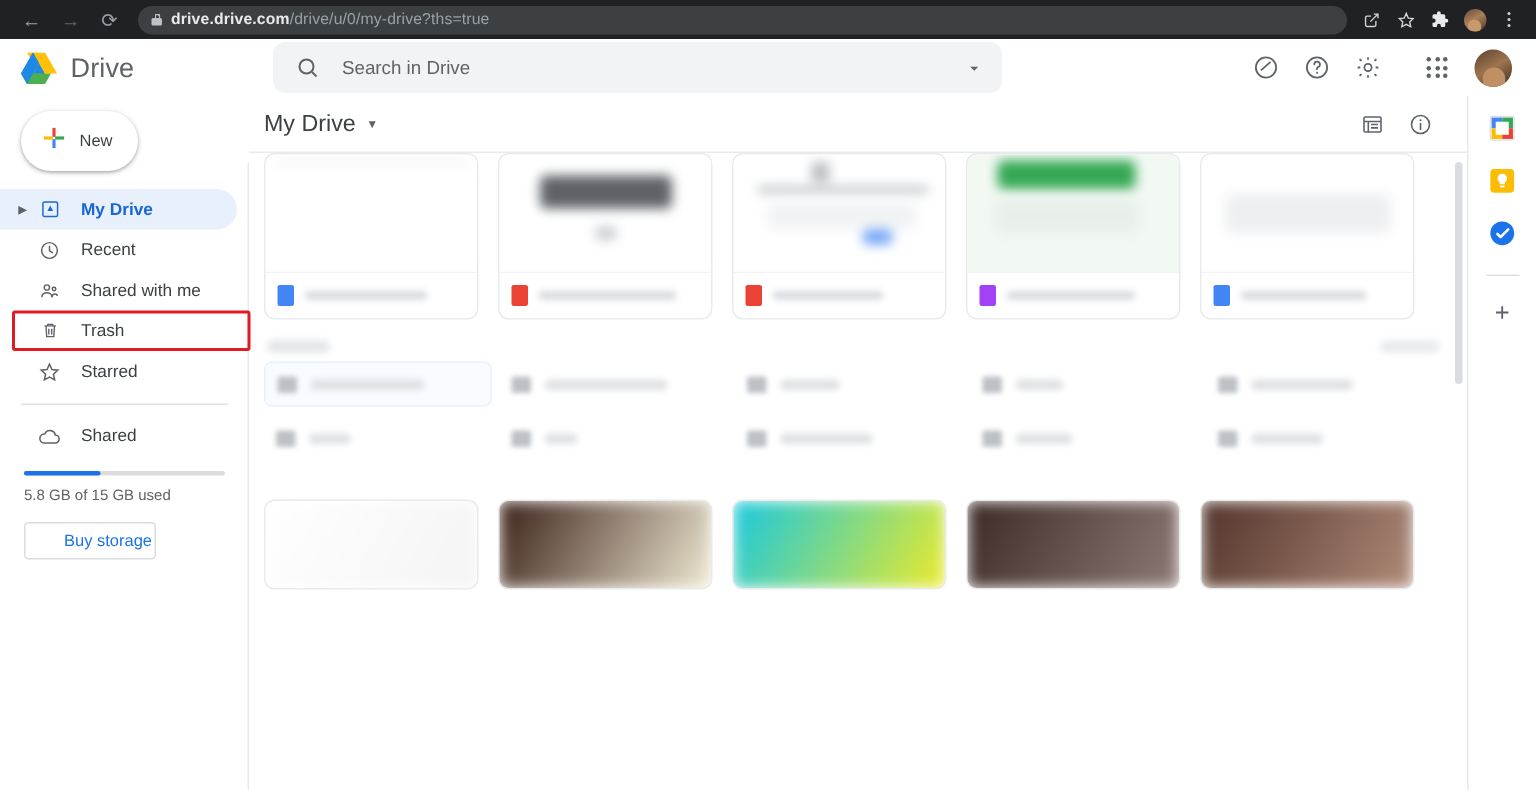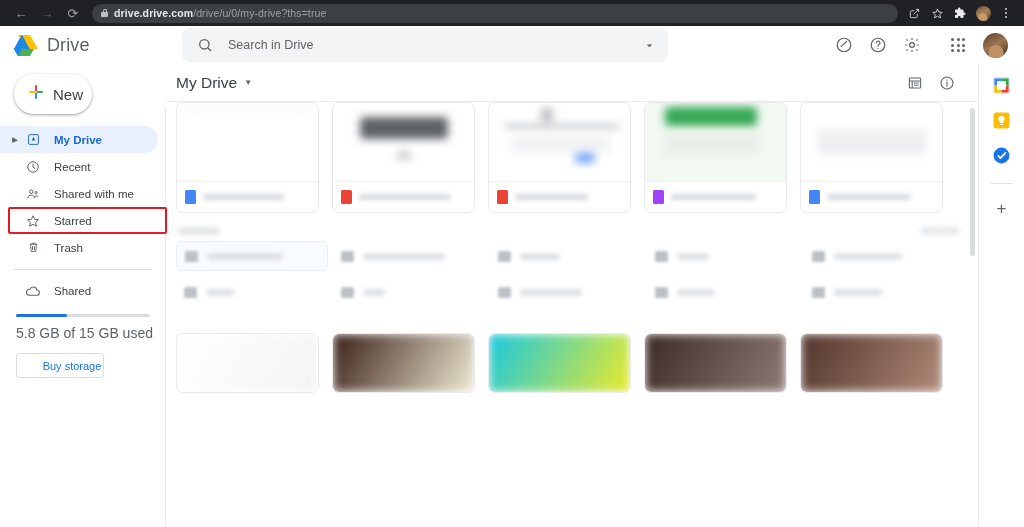--- a/index.html
+++ b/index.html
@@ -94,41 +94,41 @@
   .shell { display:flex; height:463px; }
 
   
   .sidebar { width:166px; flex:none; padding-top:4px; background:#fff; position:relative; }
   .new-btn {
     margin:6px 0 12px 14px; width:78px; height:40px;
     border-radius:21px; background:#fff;
     box-shadow:0 1px 2px 0 rgba(60,64,67,.3),0 1px 3px 1px rgba(60,64,67,.15);
     display:flex; align-items:center; gap:8px; padding-left:13px;
   }
-  .new-label { font-size:15px; color:#3c4043; }
+  .new-label { font-size:11px; color:#3c4043; }
   .nav-list { margin-top:2px; }
   .nav-item {
     height:27px; display:flex; align-items:center; gap:0;
     padding-left:8px; border-radius:0 14px 14px 0; margin-right:8px;
     font-size:11.5px; color:#3c4043; position:relative;
   }
   .nav-item .expander { width:14px; display:flex; align-items:center; justify-content:center; color:#5f6368; font-size:7px; }
   .nav-item .nicon { width:22px; display:flex; align-items:center; justify-content:center; color:#5f6368; }
   .nav-item .nlabel { padding-left:10px; white-space:nowrap; }
   .nav-item.active { background:#e8f0fe; color:#1967d2; font-weight:bold; }
   .nav-item.active .nicon { color:#1967d2; }
 
   .divider-line { height:1px; background:#e0e0e0; margin:8px 14px 0 14px; }
 
   .storage-row { display:flex; align-items:center; height:30px; padding-left:22px; gap:0; margin-top:6px; }
   .storage-row .nicon { width:22px; display:flex; align-items:center; justify-content:center; color:#5f6368; }
   .storage-row .nlabel { padding-left:10px; font-size:11.5px; color:#3c4043; }
   .progress-track { margin:8px 16px 0 16px; height:3px; background:#dadce0; border-radius:2px; }
   .progress-fill { height:3px; background:#1a73e8; border-radius:2px; }
-  .storage-text { margin:8px 0 0 16px; font-size:14px; color:#5f6368; }
+  .storage-text { margin:8px 0 0 16px; font-size:10px; color:#5f6368; }
   .buy-btn {
     margin:12px 0 0 16px; width:88px; height:25px;
     border:1px solid #dadce0; border-radius:3px; background:#fff;
     font-size:11px; color:#1a73e8; display:flex; align-items:center; justify-content:center;padding-left:24px;
   }
   .sidebar-rule { position:absolute; right:0; top:44px; bottom:0; width:1px; background:#e8eaed; }
 
   
   .annot-box {
     position:absolute; left:8px; top:143px; width:159px; height:27px;
@@ -359,36 +359,36 @@
             <circle cx="17.2" cy="9.8" r="2"></circle>
             <path d="M15 19c0-2.3 1.3-3.6 3.2-3.6 1.6 0 2.6.9 2.6 2.2"></path>
           </svg>
         </span>
         <span class="nlabel">Shared with me</span>
       </div>
 
       <div class="nav-item">
         <span class="expander"></span>
         <span class="nicon">
-          <svg width="14" height="14" viewBox="0 0 24 24" fill="none" stroke="currentColor" stroke-width="1.7">
-            <polygon points="12 3 14.8 9.2 21.5 9.9 16.5 14.5 17.9 21 12 17.7 6.1 21 7.5 14.5 2.5 9.9 9.2 9.2"></polygon>
-          </svg>
-        </span>
-        <span class="nlabel">Starred</span>
+          <svg width="13" height="13" viewBox="0 0 24 24" fill="none" stroke="currentColor" stroke-width="1.7">
+            <path d="M5 6h14M9 6V4.2h6V6M6.8 6l.8 13.2h8.8L17.2 6"></path>
+            <path d="M10.2 9.5v7M13.8 9.5v7"></path>
+          </svg>
+        </span>
+        <span class="nlabel">Trash</span>
       </div>
 
       <div class="nav-item">
         <span class="expander"></span>
         <span class="nicon">
-          <svg width="13" height="13" viewBox="0 0 24 24" fill="none" stroke="currentColor" stroke-width="1.7">
-            <path d="M5 6h14M9 6V4.2h6V6M6.8 6l.8 13.2h8.8L17.2 6"></path>
-            <path d="M10.2 9.5v7M13.8 9.5v7"></path>
-          </svg>
-        </span>
-        <span class="nlabel">Trash</span>
+          <svg width="14" height="14" viewBox="0 0 24 24" fill="none" stroke="currentColor" stroke-width="1.7">
+            <polygon points="12 3 14.8 9.2 21.5 9.9 16.5 14.5 17.9 21 12 17.7 6.1 21 7.5 14.5 2.5 9.9 9.2 9.2"></polygon>
+          </svg>
+        </span>
+        <span class="nlabel">Starred</span>
       </div>
     </div>
 
     <div class="divider-line"></div>
 
     <div class="storage-row">
       <span class="nicon">
         <svg width="16" height="16" viewBox="0 0 24 24" fill="none" stroke="currentColor" stroke-width="1.6">
           <path d="M6.5 18.5h11a4 4 0 0 0 .3-8 5.5 5.5 0 0 0-10.5-1 3.8 3.8 0 0 0-.8 9z"></path>
         </svg>

